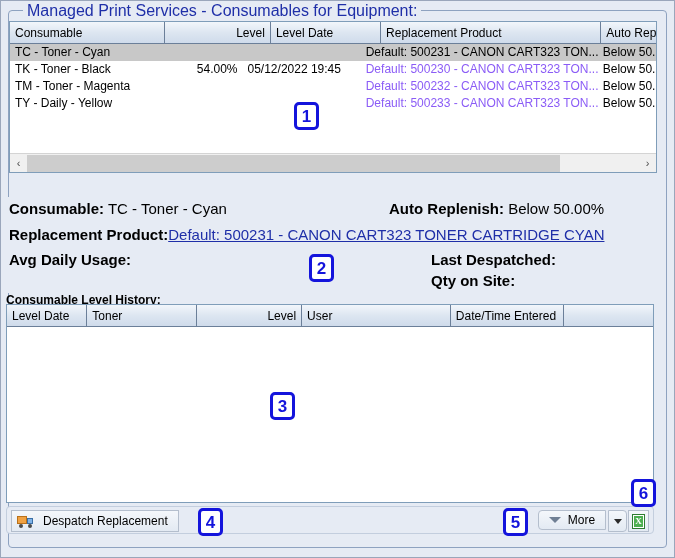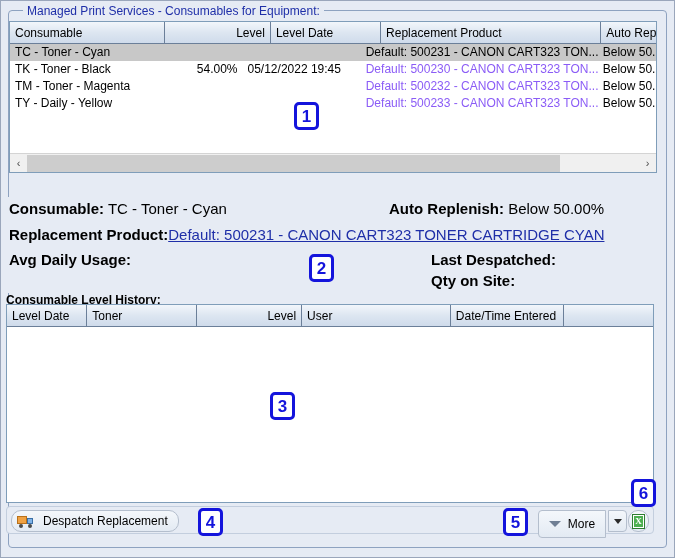--- a/index.html
+++ b/index.html
@@ -40,21 +40,21 @@
     border-radius: 4px;
     background: #e6ebf4;
   }
   #group-title {
     position: absolute;
     left: 14px;
     top: -7px;
     background: #e6ebf4;
     padding: 0 4px;
     color: #1f2fa8;
-    font-size: 12px;
+    font-size: 16px;
     white-space: nowrap;
     line-height: 14px;
   }
 
   
   #grid-outer {
     position: absolute;
     left: 8px;
     top: 20px;
     width: 648px;
@@ -211,37 +211,37 @@
     height: 28px;
     box-sizing: border-box;
     border: 1px solid #c3cede;
     border-radius: 4px;
     background: #e6ebf4;
   }
   .tbtn {
     position: absolute;
     box-sizing: border-box;
     border: 1px solid #b4becd;
-    border-radius: 10px;
+    border-radius: 0;
     background: linear-gradient(to bottom, #f4f7fb 0%, #e3eaf3 100%);
     display: flex;
     align-items: center;
     font-size: 12px;
     cursor: pointer;
     user-select: none;
   }
   #btn-despatch {
     left: 4px; top: 3px;
     height: 22px;
     padding: 0 10px 0 5px;
   }
   #btn-despatch .btn-label { margin-left: 9px; }
   #btn-more {
     right: 47px; top: 3px;
-    height: 28px;
+    height: 20px;
     width: 68px;
     justify-content: center;
     border-radius: 4px 0 0 4px;
   }
   #btn-more .btn-label { margin-left: 7px; }
   #btn-more-arrow {
     right: 26px; top: 3px;
     height: 22px;
     width: 19px;
     justify-content: center;

